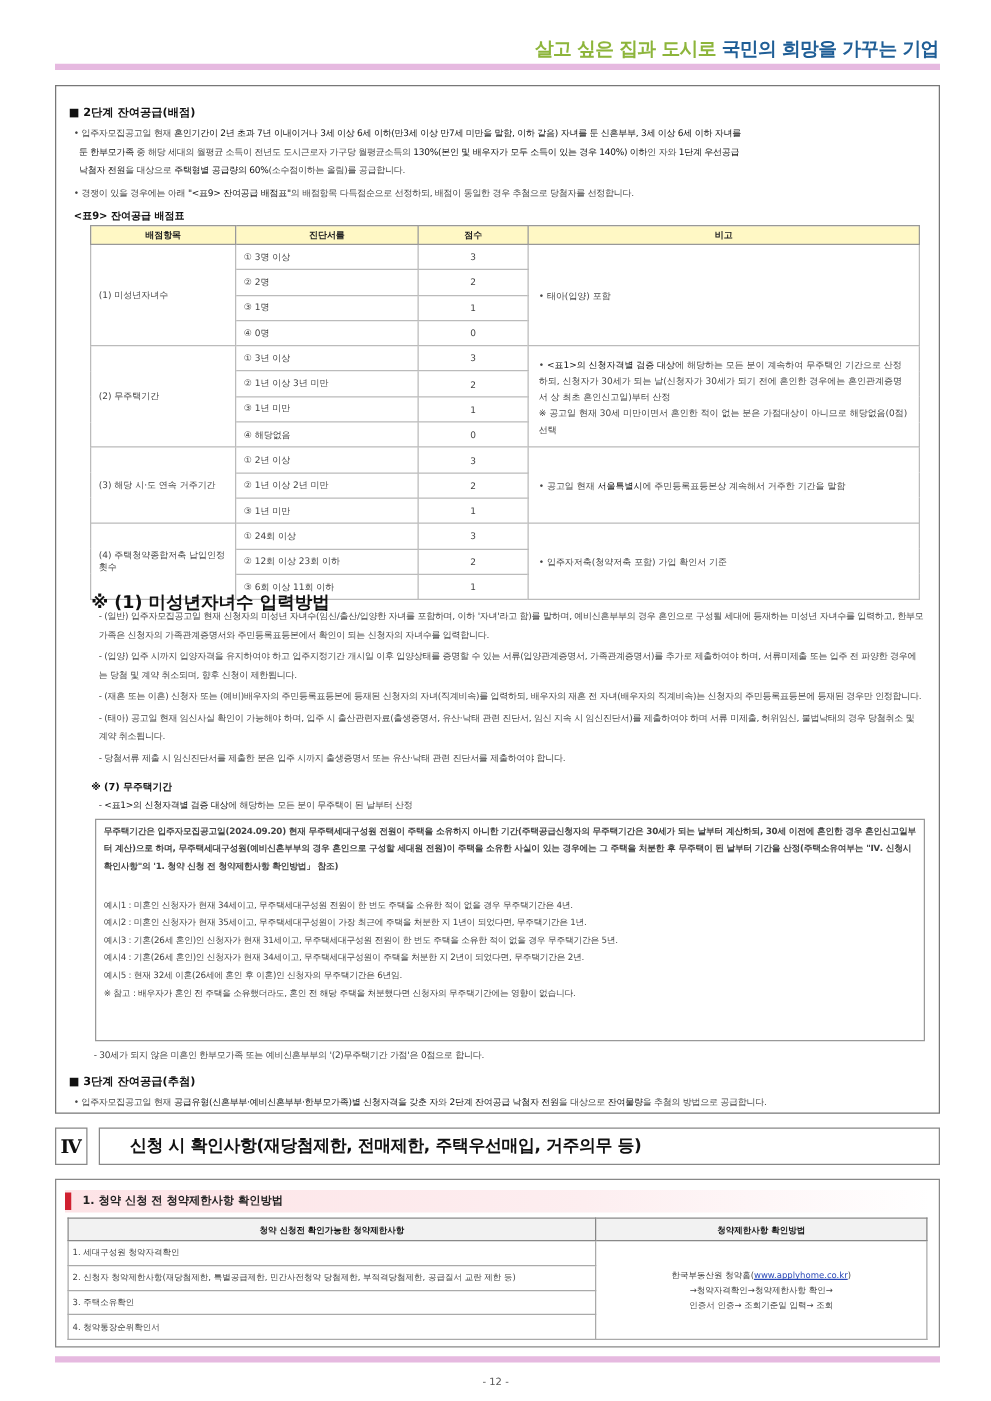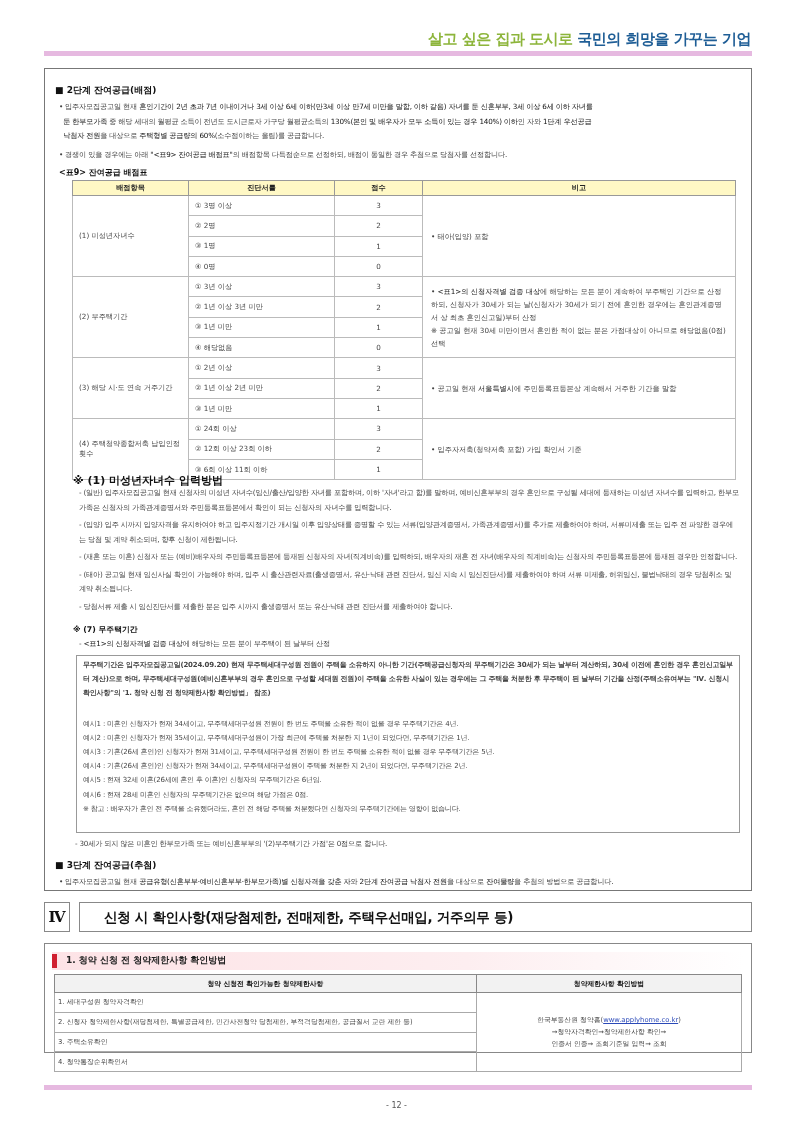--- a/index.html
+++ b/index.html
@@ -26,21 +26,21 @@
   table.score tr.grp td { border-top: 1.5px solid #999; }
 
   .ex-box { position: absolute; left: 31px; top: 586px; width: 664px; height: 178px; border: 1px solid #999; }
   .ex-head { height: 16px; background: #fff8c5; border-bottom: 1px solid #999; text-align: center; font-size: 8px; font-weight: bold; color: #111; line-height: 16px; }
   .ex-body { padding: 2px 6px; font-size: 7px; line-height: 14.2px; color: #444; letter-spacing: -0.2px; }
 
   .sec4 { position: absolute; top: 902px; height: 30px; border: 1px solid #888; }
   .sec4.num { left: 44px; width: 26px; font-family: "DejaVu Serif", serif; font-size: 15px; font-weight: bold; text-align: center; line-height: 28px; color: #111; }
   .sec4.title { left: 79px; width: 673px; font-size: 13.5px; font-weight: bold; color: #111; line-height: 28px; padding-left: 24px; letter-spacing: -0.3px; }
 
-  .box2 { position: absolute; left: 44px; top: 943px; width: 708px; height: 110px; border: 1px solid #888; text-decoration: underline; }
+  .box2 { position: absolute; left: 44px; top: 943px; width: 708px; height: 135px; border: 1px solid #888; text-decoration: underline; }
   .sub-head { position: absolute; left: 7px; top: 8px; width: 692px; height: 18px; background: linear-gradient(90deg, #fde3e6 0%, #fdeef0 60%, #fff 100%); }
   .sub-head .bar { position: absolute; left: 0; top: 2px; width: 5px; height: 14px; background: #d02030; }
   .sub-head .t { position: absolute; left: 14px; top: 2px; font-size: 9px; font-weight: bold; color: #222; }
   table.chk { position: absolute; left: 9px; top: 30px; width: 688px; border-collapse: collapse; font-size: 6.8px; color: #444; }
   table.chk th { background: #f2f2f2; height: 18px; border: 1px solid #888; font-weight: bold; color: #111; }
   table.chk td { border: 1px solid #aaa; height: 19.8px; padding: 0 3px; }
   table.chk td.method { text-align: center; line-height: 12px; width: 265px; }
   .link { color: #2a49b8; text-decoration: underline; }
 
   .pageno { position: absolute; top: 1101px; left: 0; width: 793px; text-align: center; font-size: 8px; color: #555; }
@@ -137,41 +137,40 @@
         <td>② 12회 이상 23회 이하</td>
         <td class="c">2</td>
       </tr>
       <tr>
         <td>③ 6회 이상 11회 이하</td>
         <td class="c">1</td>
       </tr>
     </tbody>
   </table>
 
-  <div class="h2" style="left:28px;top:404px;font-size:11px;">※ (1) 미성년자녀수 입력방법</div>
+  <div class="h2" style="left:28px;top:404px;font-size:14px;">※ (1) 미성년자녀수 입력방법</div>
   <div class="para" style="left:34px;top:417px;width:660px;">
     <div style="margin-bottom:3px;">- (일반) 입주자모집공고일 현재 신청자의 미성년 자녀수(임신/출산/입양한 자녀를 포함하며, 이하 '자녀'라고 함)를 말하며, 예비신혼부부의 경우 혼인으로 구성될 세대에 등재하는 미성년 자녀수를 입력하고, 한부모가족은 신청자의 가족관계증명서와 주민등록표등본에서 확인이 되는 신청자의 자녀수를 입력합니다.</div>
     <div style="margin-bottom:3px;">- (입양) 입주 시까지 입양자격을 유지하여야 하고 입주지정기간 개시일 이후 입양상태를 증명할 수 있는 서류(입양관계증명서, 가족관계증명서)를 추가로 제출하여야 하며, 서류미제출 또는 입주 전 파양한 경우에는 당첨 및 계약 취소되며, 향후 신청이 제한됩니다.</div>
     <div style="margin-bottom:3px;">- (재혼 또는 이혼) 신청자 또는 (예비)배우자의 주민등록표등본에 등재된 신청자의 자녀(직계비속)를 입력하되, 배우자의 재혼 전 자녀(배우자의 직계비속)는 신청자의 주민등록표등본에 등재된 경우만 인정합니다.</div>
     <div style="margin-bottom:3px;">- (태아) 공고일 현재 임신사실 확인이 가능해야 하며, 입주 시 출산관련자료(출생증명서, 유산·낙태 관련 진단서, 임신 지속 시 임신진단서)를 제출하여야 하며 서류 미제출, 허위임신, 불법낙태의 경우 당첨취소 및 계약 취소됩니다.</div>
     <div>- 당첨서류 제출 시 임신진단서를 제출한 분은 입주 시까지 출생증명서 또는 유산·낙태 관련 진단서를 제출하여야 합니다.</div>
   </div>
 
   <div class="h2" style="left:28px;top:555px;font-size:7.8px;">※ (7) 무주택기간</div>
   <div class="para" style="left:34px;top:568px;">- <span class="b">&lt;표1&gt;의 신청자격별 검증 대상</span><span>에 해당하는 모든 분이 무주택이 된 날부터 산정</span></div>
 
   <div class="ex-box">
     <div class="ex-body">
       <div style="margin-bottom:16px;font-weight:bold;">무주택기간은 입주자모집공고일(2024.09.20) 현재 무주택세대구성원 전원이 주택을 소유하지 아니한 기간(주택공급신청자의 무주택기간은 30세가 되는 날부터 계산하되, 30세 이전에 혼인한 경우 혼인신고일부터 계산)으로 하며, 무주택세대구성원(예비신혼부부의 경우 혼인으로 구성할 세대원 전원)이 주택을 소유한 사실이 있는 경우에는 그 주택을 처분한 후 무주택이 된 날부터 기간을 산정(주택소유여부는 "Ⅳ. 신청시 확인사항"의 '1. 청약 신청 전 청약제한사항 확인방법」 참조)</div>
       <div>예시1 : 미혼인 신청자가 현재 34세이고, 무주택세대구성원 전원이 한 번도 주택을 소유한 적이 없을 경우 무주택기간은 4년.</div>
       <div>예시2 : 미혼인 신청자가 현재 35세이고, 무주택세대구성원이 가장 최근에 주택을 처분한 지 1년이 되었다면, 무주택기간은 1년.</div>
       <div>예시3 : 기혼(26세 혼인)인 신청자가 현재 31세이고, 무주택세대구성원 전원이 한 번도 주택을 소유한 적이 없을 경우 무주택기간은 5년.</div>
       <div>예시4 : 기혼(26세 혼인)인 신청자가 현재 34세이고, 무주택세대구성원이 주택을 처분한 지 2년이 되었다면, 무주택기간은 2년.</div>
       <div>예시5 : 현재 32세 이혼(26세에 혼인 후 이혼)인 신청자의 무주택기간은 6년임.</div>
-      <div>예시6 : 현재 28세 미혼인 신청자의 무주택기간은 없으며 해당 가점은 0점.</div>
       <div>※ 참고 : 배우자가 혼인 전 주택을 소유했더라도, 혼인 전 해당 주택을 처분했다면 신청자의 무주택기간에는 영향이 없습니다.</div>
     </div>
   </div>
 
   <div class="para" style="left:30px;top:768px;">- 30세가 되지 않은 미혼인 한부모가족 또는 예비신혼부부의 '(2)무주택기간 가점'은 0점으로 합니다.</div>
 
   <div class="h2" style="left:10px;top:790px;">■ 3단계 잔여공급(추첨)</div>
   <div class="para" style="left:14px;top:806px;width:690px;">
     <span>• 입주자모집공고일 현재 </span><span class="b">공급유형(신혼부부·예비신혼부부·한부모가족)별 신청자격을 갖춘 자</span><span>와 </span><span class="b">2단계 잔여공급 낙첨자 전원</span><span>을 대상으로 </span><span class="b">잔여물량</span><span>을 추첨의 방법으로 공급합니다.</span>
   </div>

